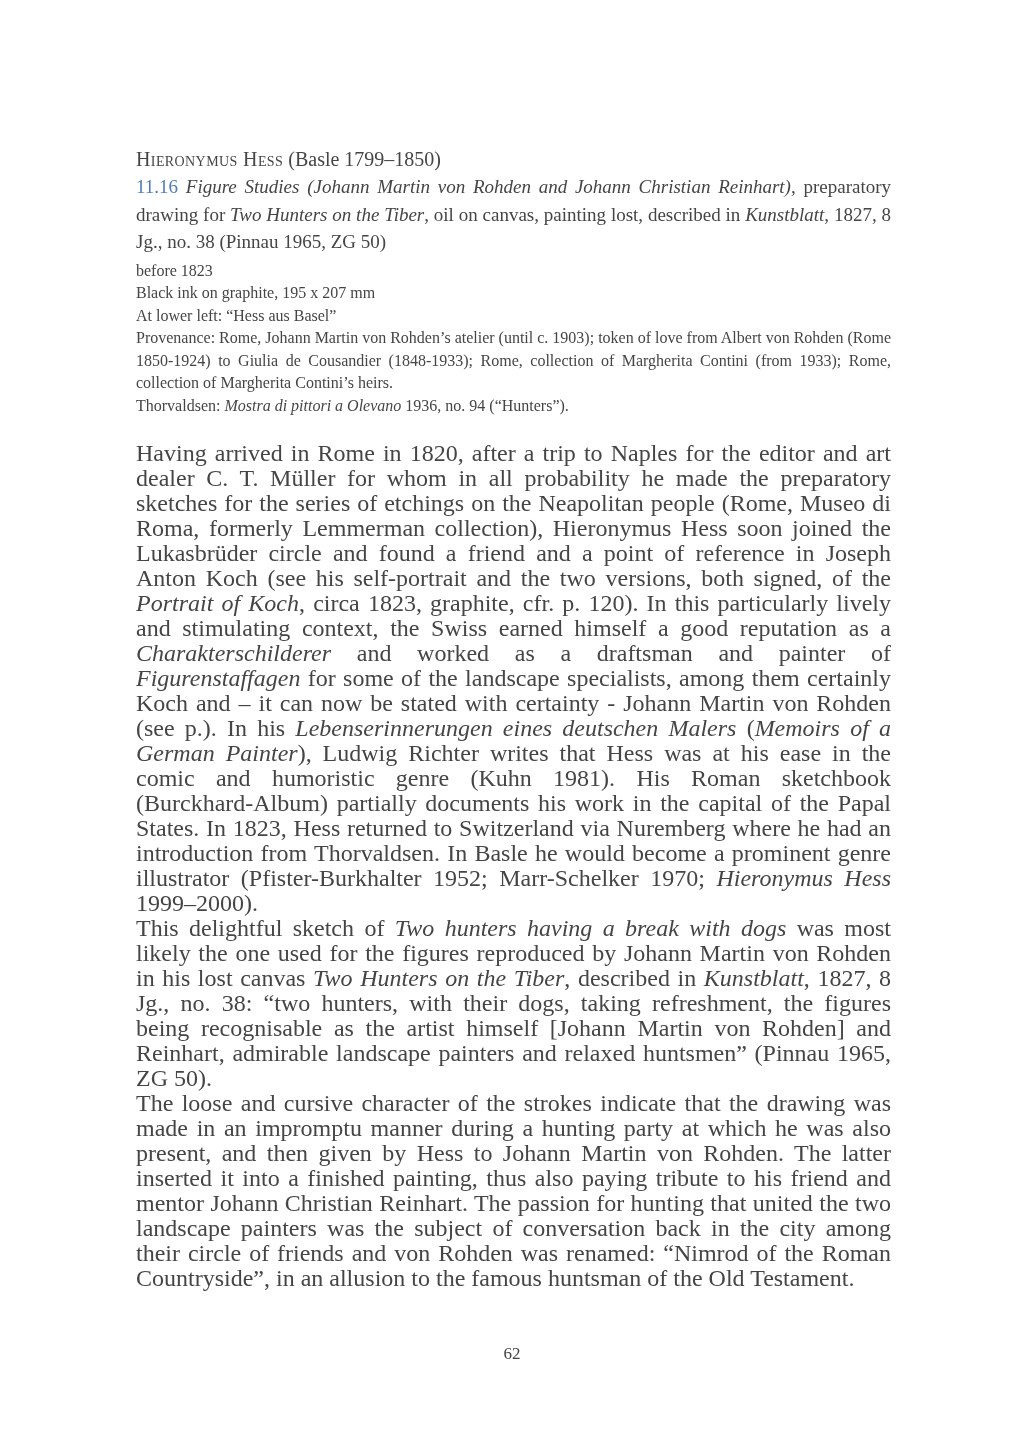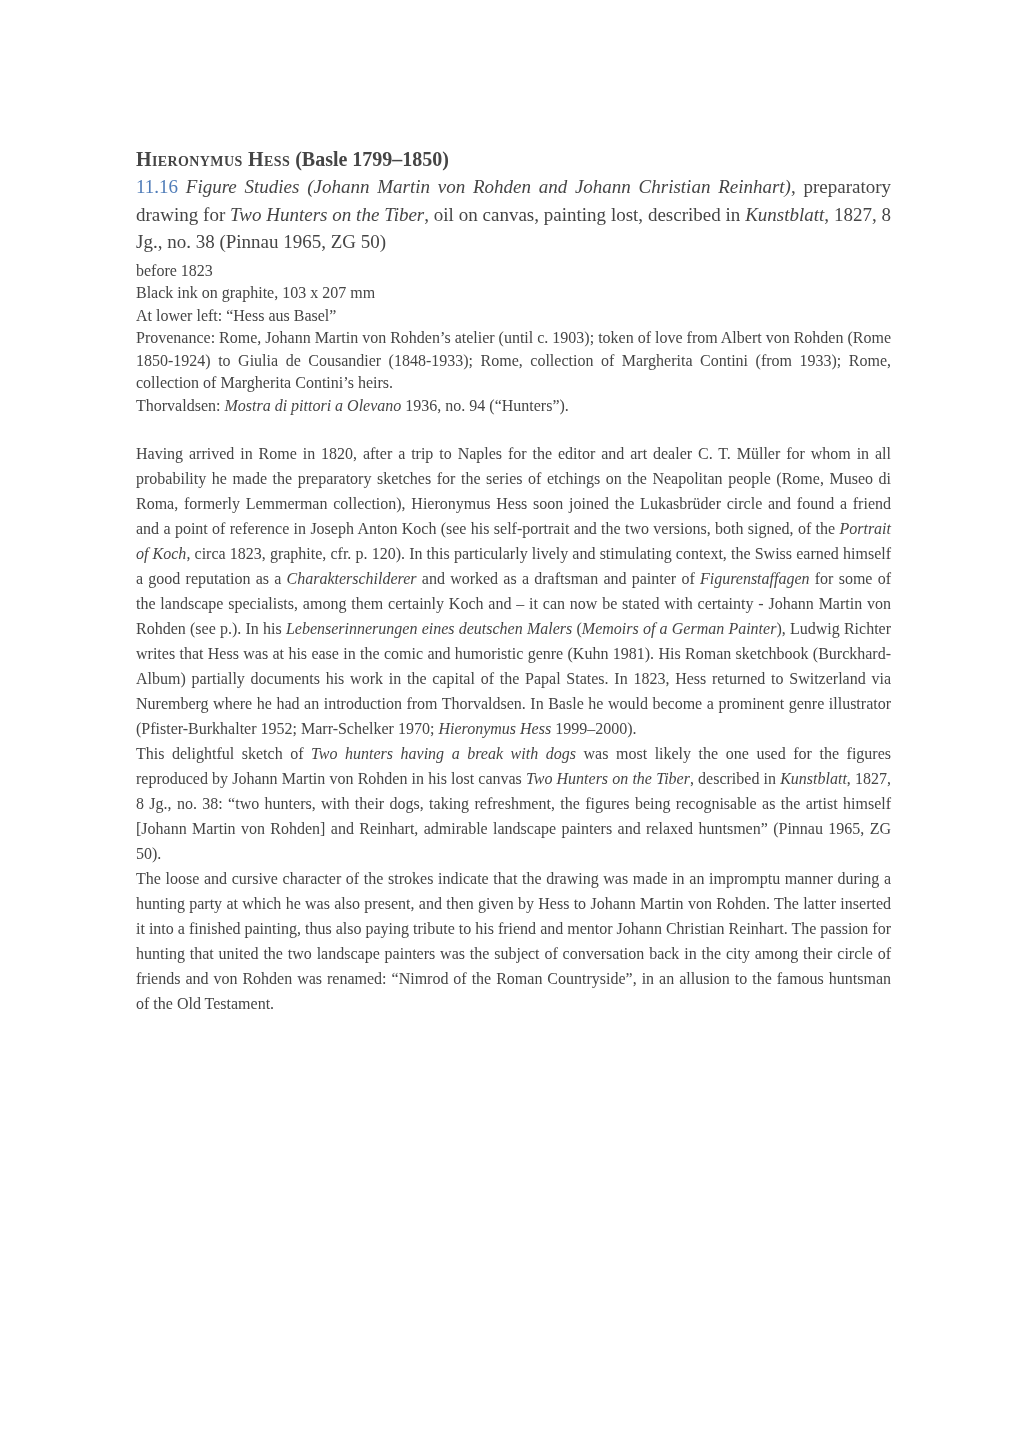--- a/index.html
+++ b/index.html
@@ -29,21 +29,20 @@
   .text-block {
     position: absolute;
     left: 136px;
     top: 146px;
     width: 755px;
   }
   .artist-line {
     font-size: 20px;
     line-height: 27px;
     margin: 0;
-    font-weight: bold;
   }
   .sc {
     font-variant: small-caps;
     letter-spacing: 0.4px;
   }
   .entry-title {
     font-size: 19px;
     line-height: 27.5px;
     text-align: justify;
     margin: 0;
@@ -54,21 +53,21 @@
     font-size: 16px;
     line-height: 22.5px;
     margin-top: 4px;
   }
   .details p {
     margin: 0;
     text-align: justify;
   }
   .body-text {
     margin-top: 24px;
-    font-size: 16px;
+    font-size: 24px;
     line-height: 25px;
   }
   .body-text p {
     margin: 0;
     text-align: justify;
   }
   .page-number {
     position: absolute;
     top: 1344px;
     left: 0;
@@ -83,27 +82,28 @@
 
 <div class="sheet">
   <div class="text-block">
 
     <p class="artist-line"><span class="sc">Hieronymus Hess</span><span> (Basle 1799–1850)</span></p>
 
     <p class="entry-title"><span class="accent">11.16</span><span> </span><span class="it">Figure Studies (Johann Martin von Rohden and Johann Christian Reinhart)</span><span>, preparatory drawing for </span><span class="it">Two Hunters on the Tiber</span><span>, oil on canvas, painting lost, described in </span><span class="it">Kunstblatt</span><span>, 1827, 8 Jg., no. 38 (Pinnau 1965, ZG 50)</span></p>
 
     <div class="details">
       <p>before 1823</p>
-      <p>Black ink on graphite, 103 x 207 mm</p>
+      <p>Black ink on graphite, 195 x 207 mm</p>
       <p>At lower left: “Hess aus Basel”</p>
       <p>Provenance: Rome, Johann Martin von Rohden’s atelier (until c. 1903); token of love from Albert von Rohden (Rome 1850-1924) to Giulia de Cousandier (1848-1933); Rome, collection of Margherita Contini (from 1933); Rome, collection of Margherita Contini’s heirs.</p>
       <p><span>Thorvaldsen: </span><span class="it">Mostra di pittori a Olevano</span><span> 1936, no. 94 (“Hunters”).</span></p>
     </div>
 
     <div class="body-text">
       <p><span>Having arrived in Rome in 1820, after a trip to Naples for the editor and art dealer C. T. Müller for whom in all probability he made the preparatory sketches for the series of etchings on the Neapolitan people (Rome, Museo di Roma, formerly Lemmerman collection), Hieronymus Hess soon joined the Lukasbrüder circle and found a friend and a point of reference in Joseph Anton Koch (see his self-portrait and the two versions, both signed, of the </span><span class="it">Portrait of Koch</span><span>, circa 1823, graphite, cfr. p. 120). In this particularly lively and stimulating context, the Swiss earned himself a good reputation as a </span><span class="it">Charakterschilderer</span><span> and worked as a draftsman and painter of </span><span class="it">Figurenstaffagen</span><span> for some of the landscape specialists, among them certainly Koch and – it can now be stated with certainty - Johann Martin von Rohden (see p.). In his </span><span class="it">Lebenserinnerungen eines deutschen Malers</span><span> (</span><span class="it">Memoirs of a German Painter</span><span>), Ludwig Richter writes that Hess was at his ease in the comic and humoristic genre (Kuhn 1981). His Roman sketchbook (Burckhard-Album) partially documents his work in the capital of the Papal States. In 1823, Hess returned to Switzerland via Nuremberg where he had an introduction from Thorvaldsen. In Basle he would become a prominent genre illustrator (Pfister-Burkhalter 1952; Marr-Schelker 1970; </span><span class="it">Hieronymus Hess</span><span> 1999–2000).</span></p>
       <p><span>This delightful sketch of </span><span class="it">Two hunters having a break with dogs</span><span> was most likely the one used for the figures reproduced by Johann Martin von Rohden in his lost canvas </span><span class="it">Two Hunters on the Tiber</span><span>, described in </span><span class="it">Kunstblatt</span><span>, 1827, 8 Jg., no. 38: “two hunters, with their dogs, taking refreshment, the figures being recognisable as the artist himself [Johann Martin von Rohden] and Reinhart, admirable landscape painters and relaxed huntsmen” (Pinnau 1965, ZG 50).</span></p>
       <p><span>The loose and cursive character of the strokes indicate that the drawing was made in an impromptu manner during a hunting party at which he was also present, and then given by Hess to Johann Martin von Rohden. The latter inserted it into a finished painting, thus also paying tribute to his friend and mentor Johann Christian Reinhart. The passion for hunting that united the two landscape painters was the subject of conversation back in the city among their circle of friends and von Rohden was renamed: “Nimrod of the Roman Countryside”, in an allusion to the famous huntsman of the Old Testament.</span></p>
     </div>
 
   </div>
 
+  <div class="page-number">62</div>
 </div>
 
 </body></html>

